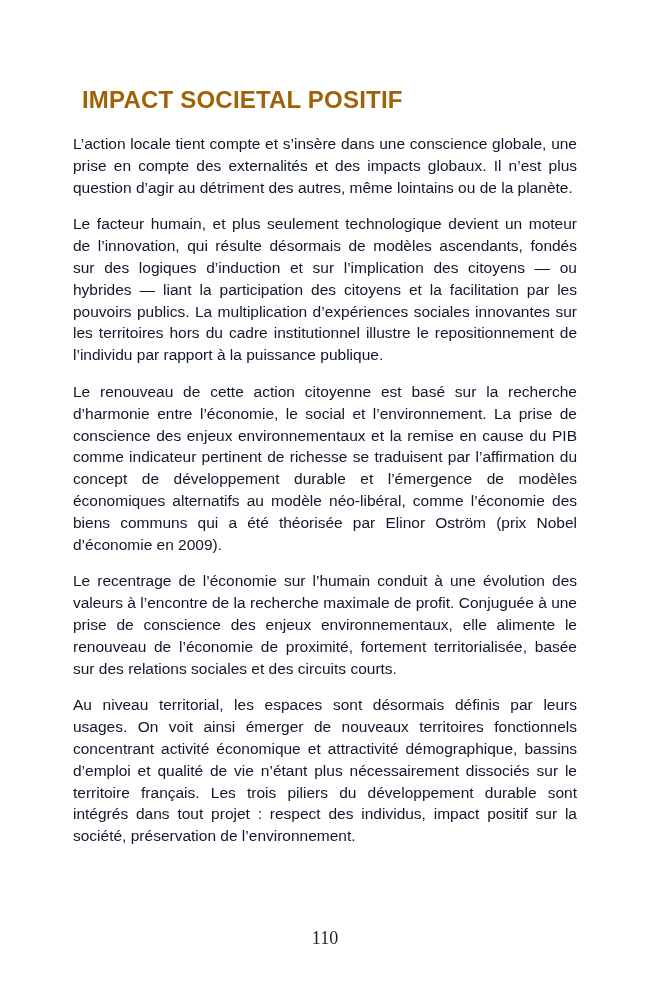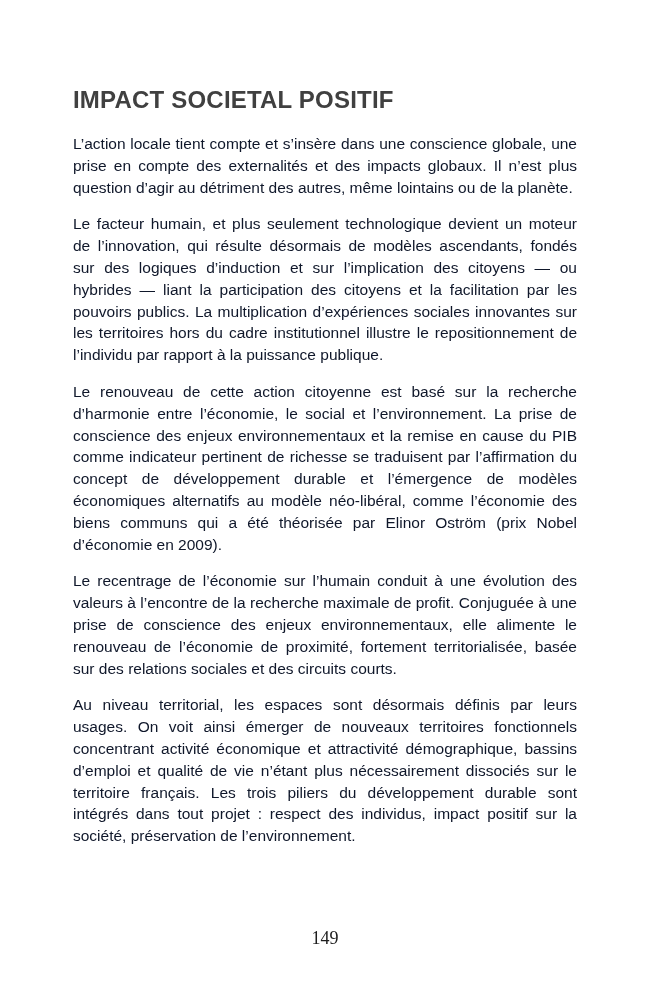--- a/index.html
+++ b/index.html
@@ -14,27 +14,27 @@
     height: 1007px;
     margin: 0 auto;
     background: #ffffff;
     box-sizing: border-box;
     padding: 86px 73px 0 73px;
     overflow: hidden;
     font-family: "Liberation Sans", sans-serif;
     color: #1a1a1a;
   }
   .page-title {
-    margin: 0 0 19px 0;
+    margin: 0 0 19px 9px;
     font-family: "Liberation Sans", sans-serif;
     font-size: 24px;
     line-height: 28px;
     font-weight: 700;
     letter-spacing: 0.2px;
-    color: #404040;
+    color: #a16207;
   }
   .body-paragraph {
     margin: 0 0 15px 0;
     font-size: 15.5px;
     line-height: 21.8px;
     text-align: justify;
     text-justify: inter-word;
     color: #0f172a;
   }
   .page-footer {
@@ -60,15 +60,15 @@
 
   <p class="body-paragraph">Le facteur humain, et plus seulement technologique devient un moteur de l’innovation, qui résulte désormais de modèles ascendants, fondés sur des logiques d’induction et sur l’implication des citoyens — ou hybrides — liant la participation des citoyens et la facilitation par les pouvoirs publics. La multiplication d’expériences sociales innovantes sur les territoires hors du cadre institutionnel illustre le repositionnement de l’individu par rapport à la puissance publique.</p>
 
   <p class="body-paragraph">Le renouveau de cette action citoyenne est basé sur la recherche d’harmonie entre l’économie, le social et l’environnement. La prise de conscience des enjeux environnementaux et la remise en cause du PIB comme indicateur pertinent de richesse se traduisent par l’affirmation du concept de développement durable et l’émergence de modèles économiques alternatifs au modèle néo-libéral, comme l’économie des biens communs qui a été théorisée par Elinor Oström (prix Nobel d’économie en 2009).</p>
 
   <p class="body-paragraph">Le recentrage de l’économie sur l’humain conduit à une évolution des valeurs à l’encontre de la recherche maximale de profit. Conjuguée à une prise de conscience des enjeux environnementaux, elle alimente le renouveau de l’économie de proximité, fortement territorialisée, basée sur des relations sociales et des circuits courts.</p>
 
   <p class="body-paragraph">Au niveau territorial, les espaces sont désormais définis par leurs usages. On voit ainsi émerger de nouveaux territoires fonctionnels concentrant activité économique et attractivité démographique, bassins d’emploi et qualité de vie n’étant plus nécessairement dissociés sur le territoire français. Les trois piliers du développement durable sont intégrés dans tout projet&nbsp;: respect des individus, impact positif sur la société, préservation de l’environnement.</p>
 
   <div class="page-footer">
-    <span class="page-number">149</span>
+    <span class="page-number">110</span>
   </div>
 </div>
 
 </body></html>

